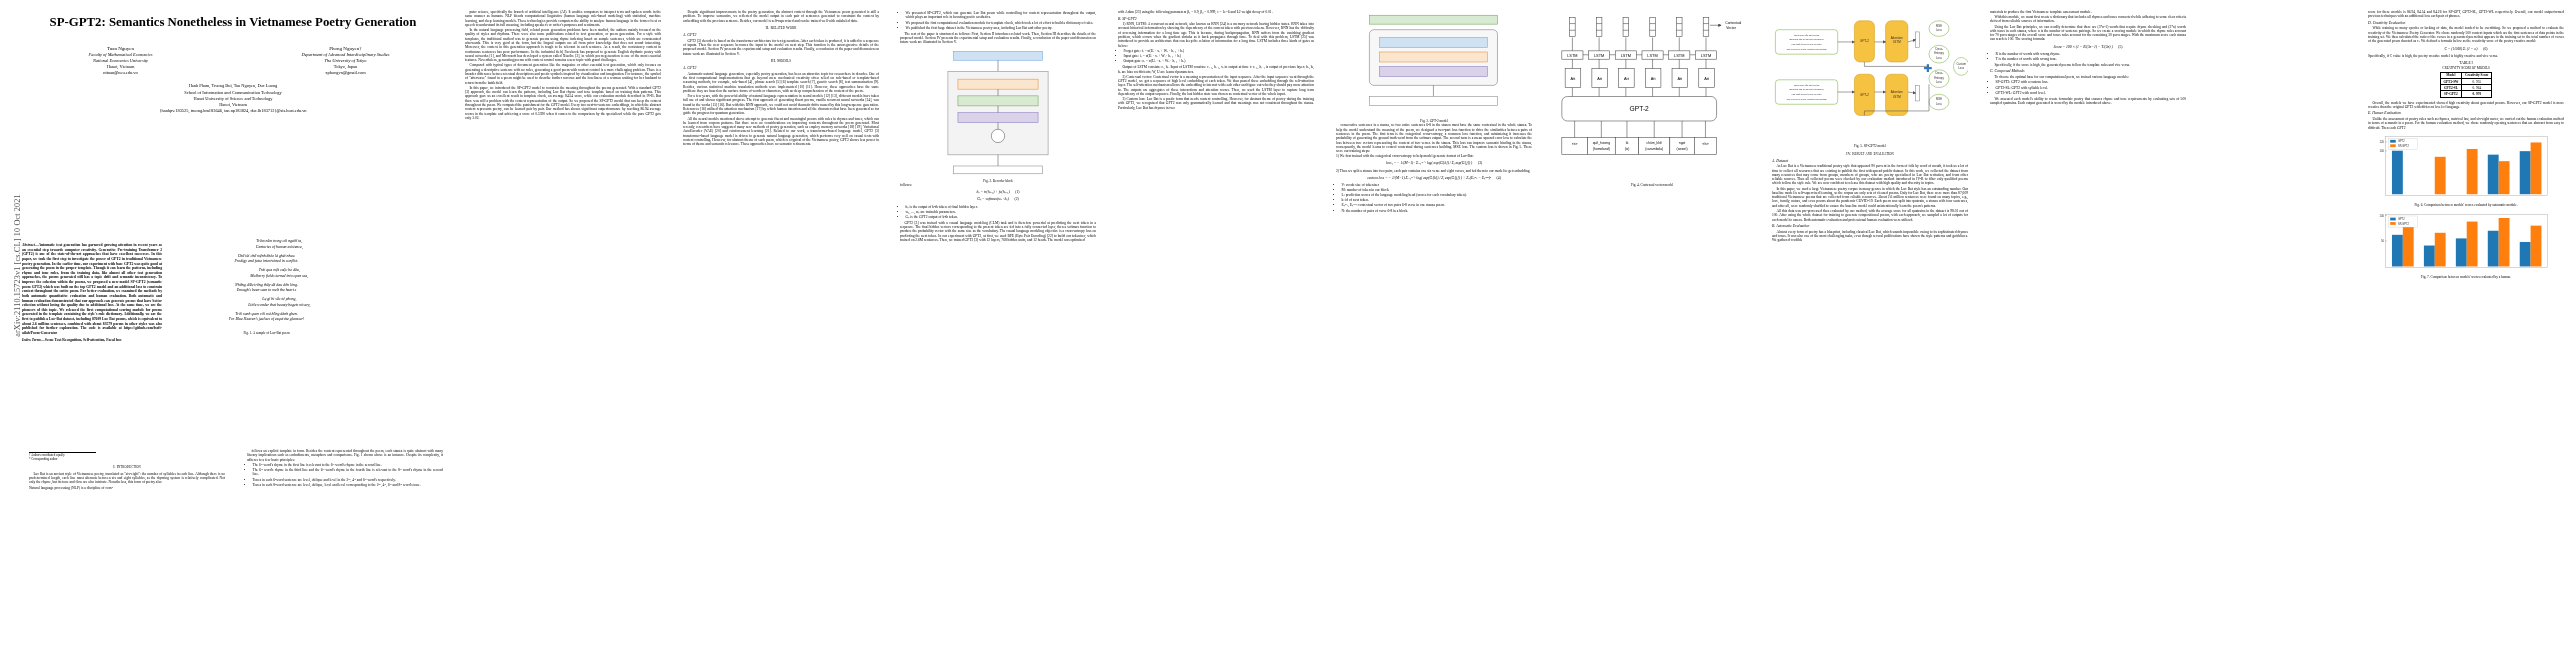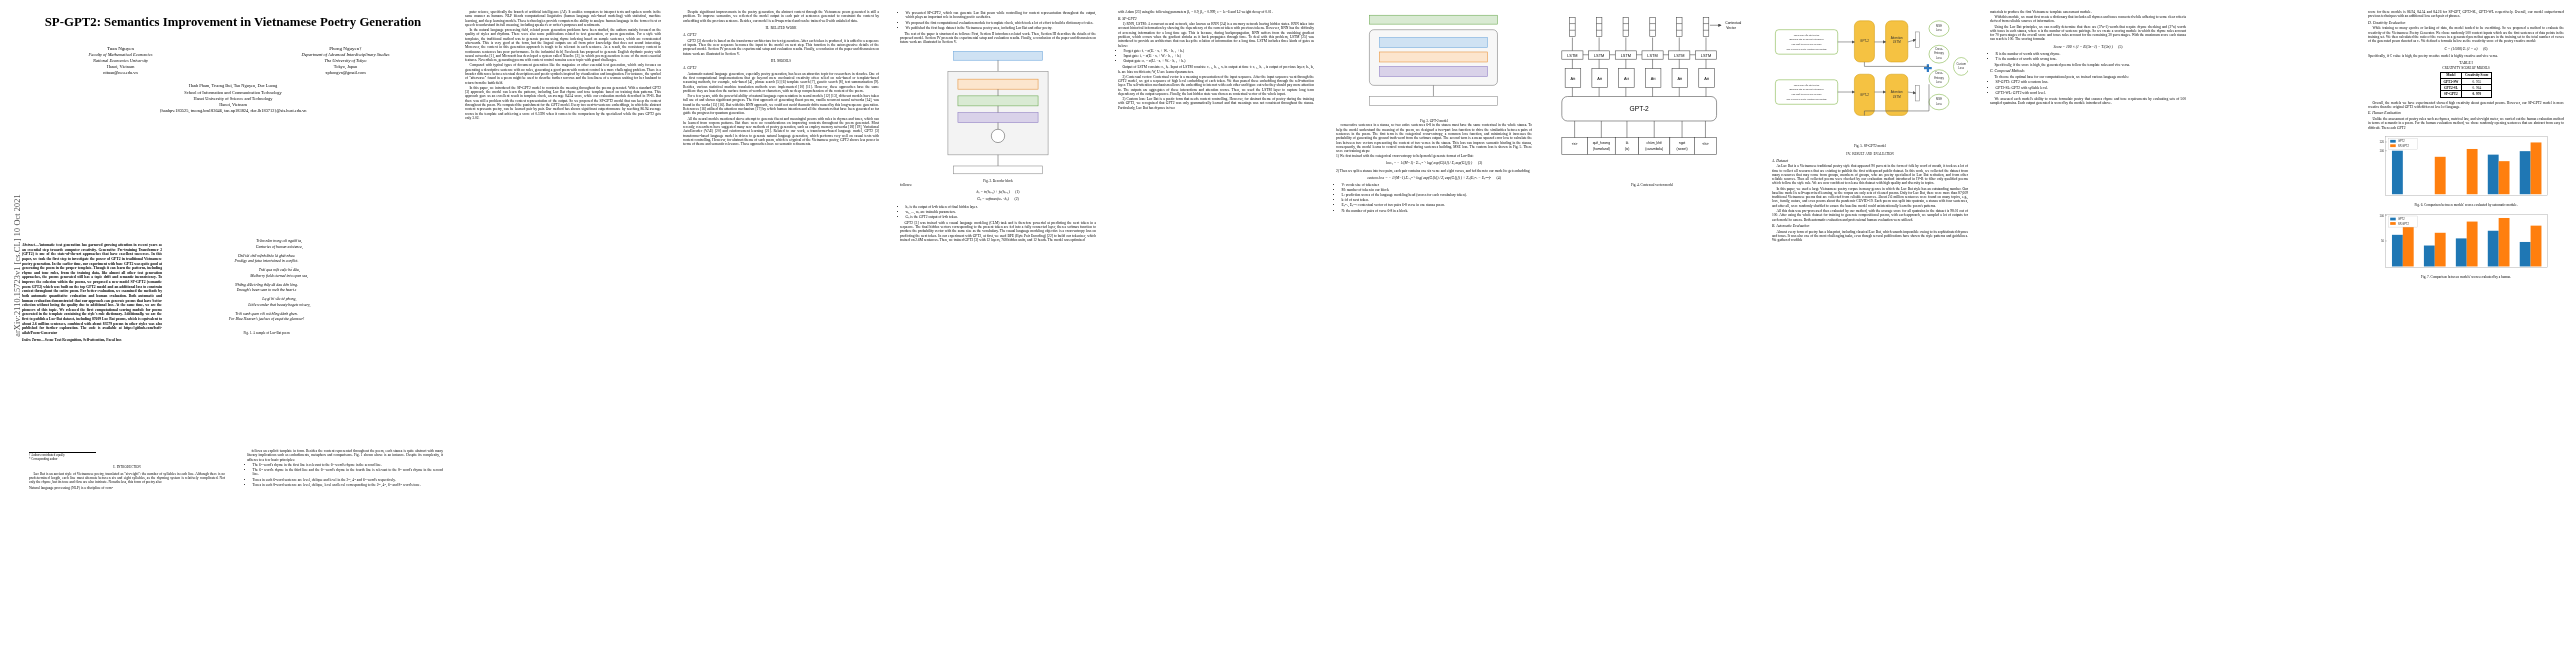--- a/index.html
+++ b/index.html
@@ -70,21 +70,21 @@
   ul.tight li{margin-bottom:0.8px;text-align:justify;}
 </style>
 </head>
 <body>
 
 <div class="page">
 
   <div class="arxiv-stamp">arXiv:2110.15723v1  [cs.CL]  10 Oct 2021</div>
 
   <div class="titleblock">
-    <h1 class="ptitle">SP-GPT2: Semantics Improvement in Vietnamese Poetry Generation</h1>
+    <h1 class="ptitle">SP-GPT2: Semantics Nonetheless in Vietnamese Poetry Generation</h1>
 
     <div class="authors">
       <div class="author">
         <div class="nm">Tuan Nguyen</div>
         <div class="af">Faculty of Mathematical Economics</div>
         <div class="af">National Economics University</div>
         <div>Hanoi, Vietnam</div>
         <div>nttuan@neu.edu.vn</div>
       </div>
       <div class="author">

